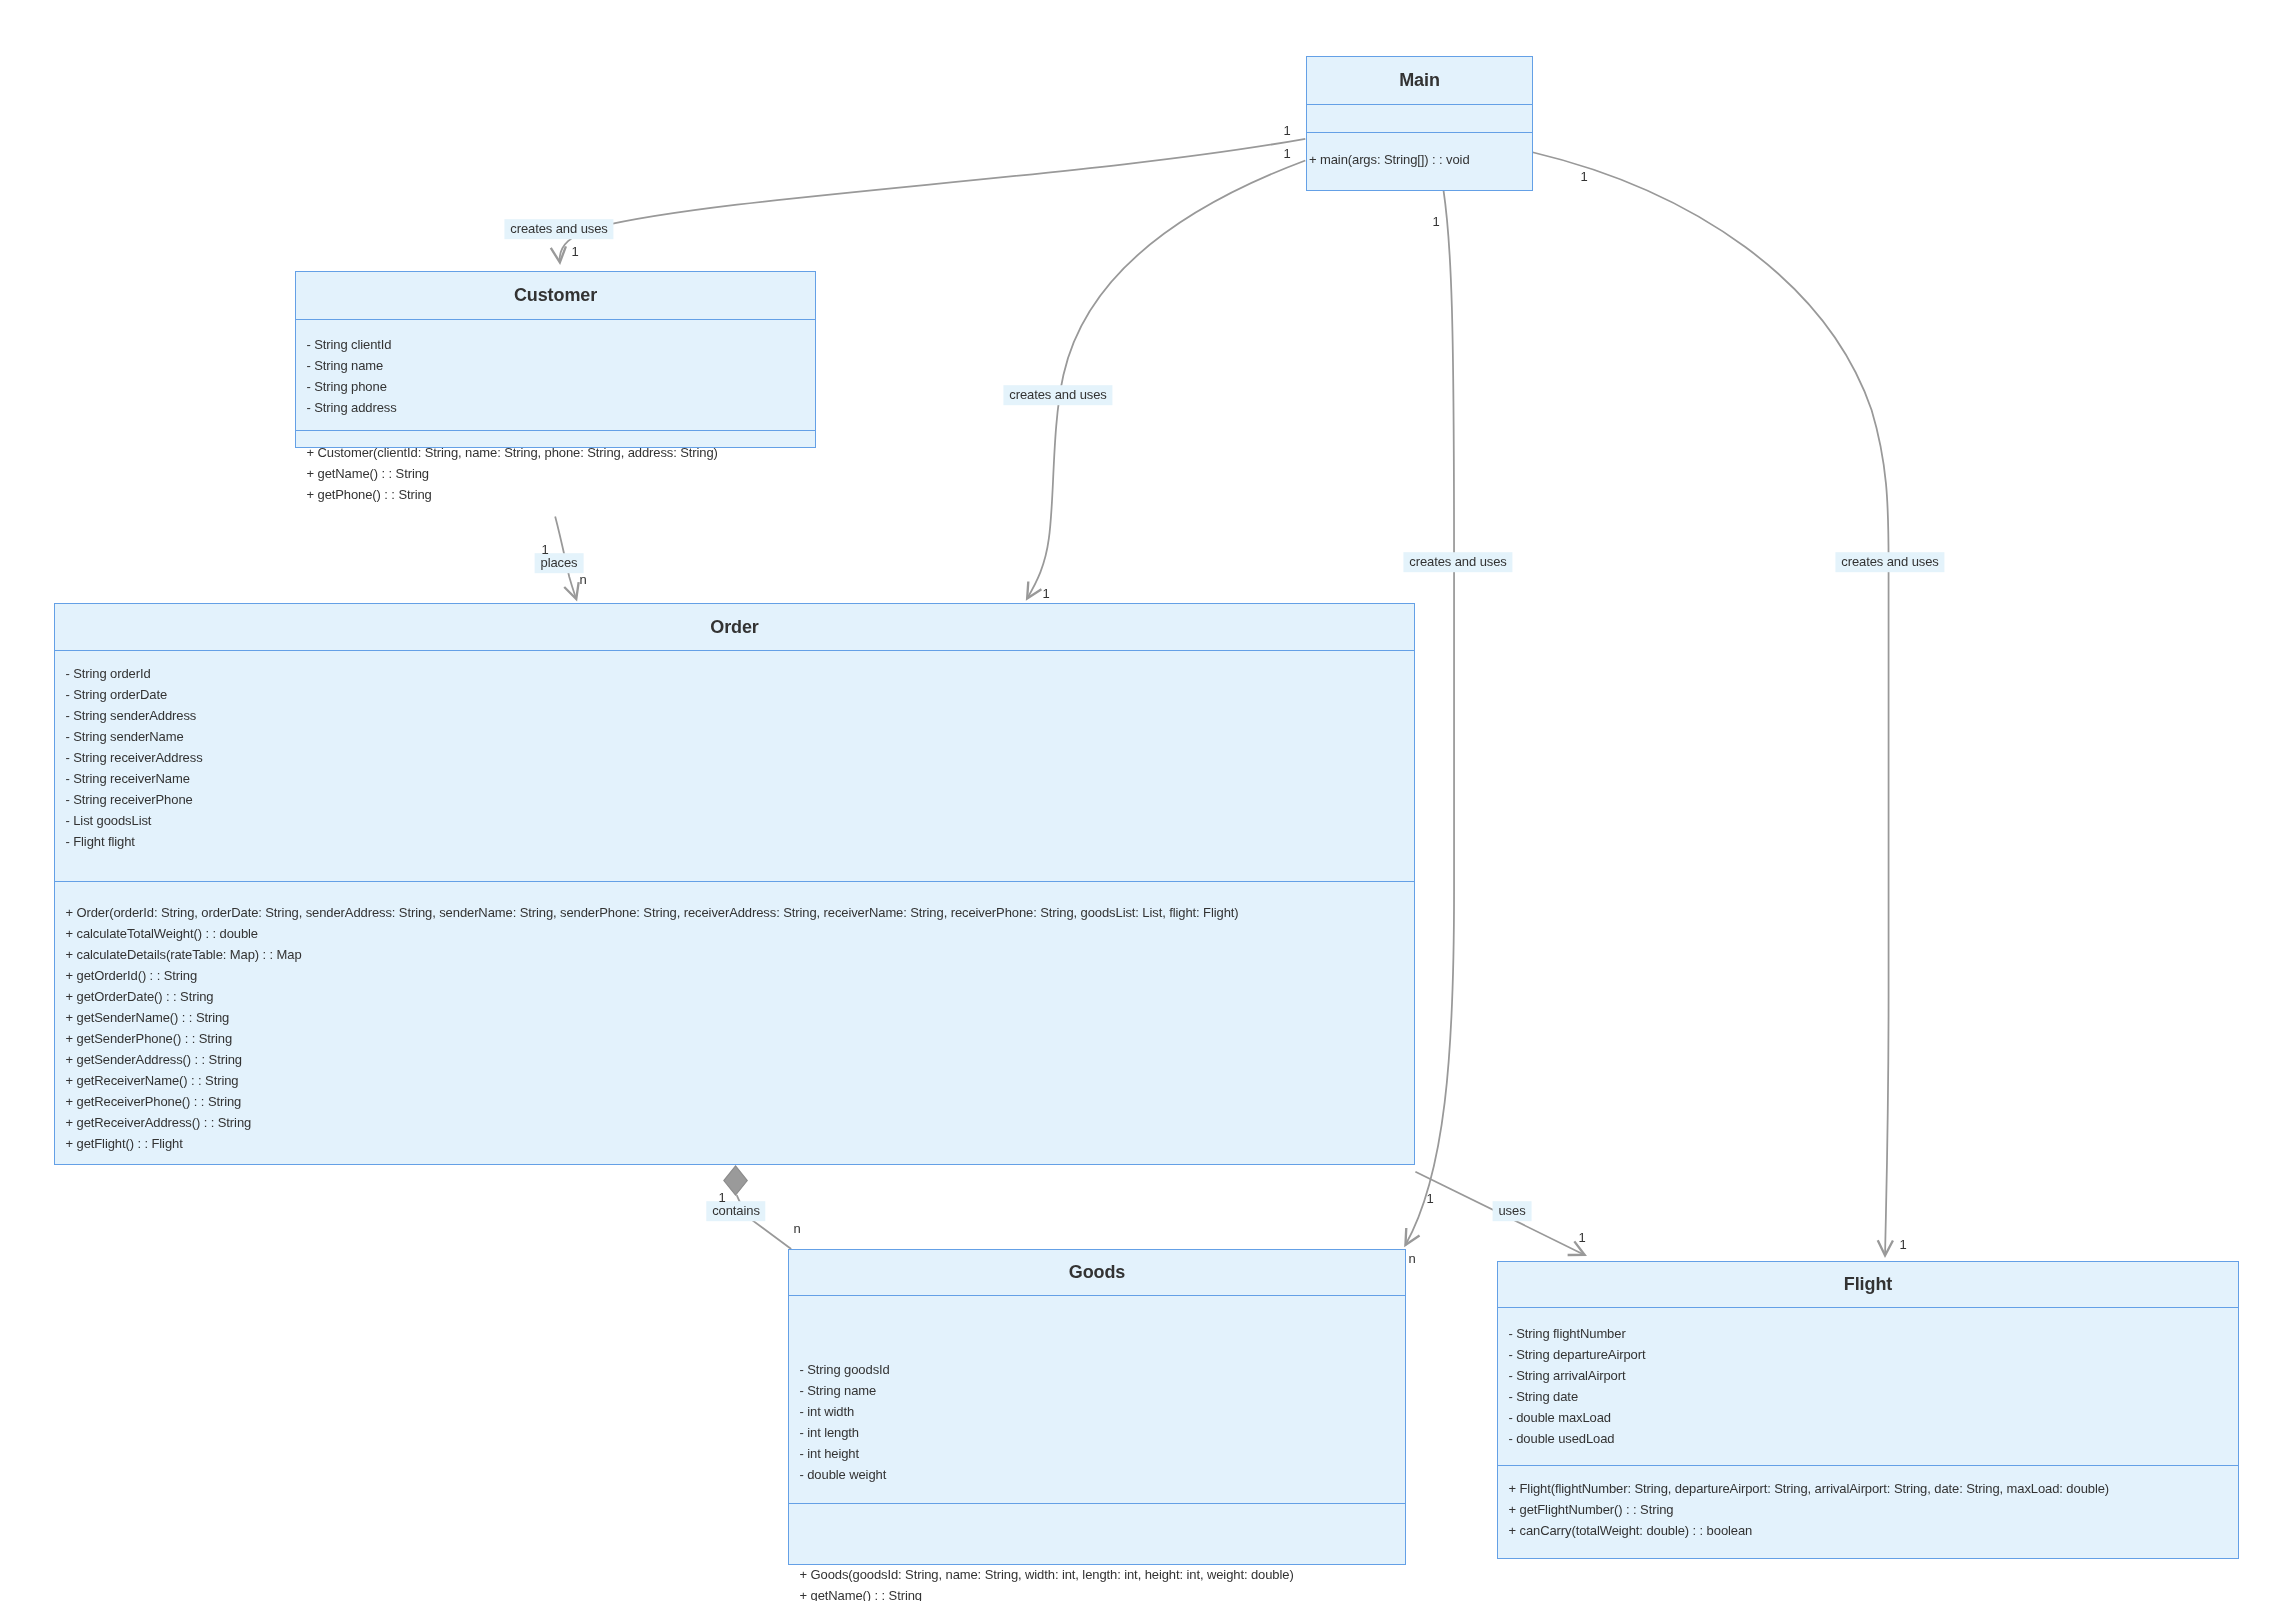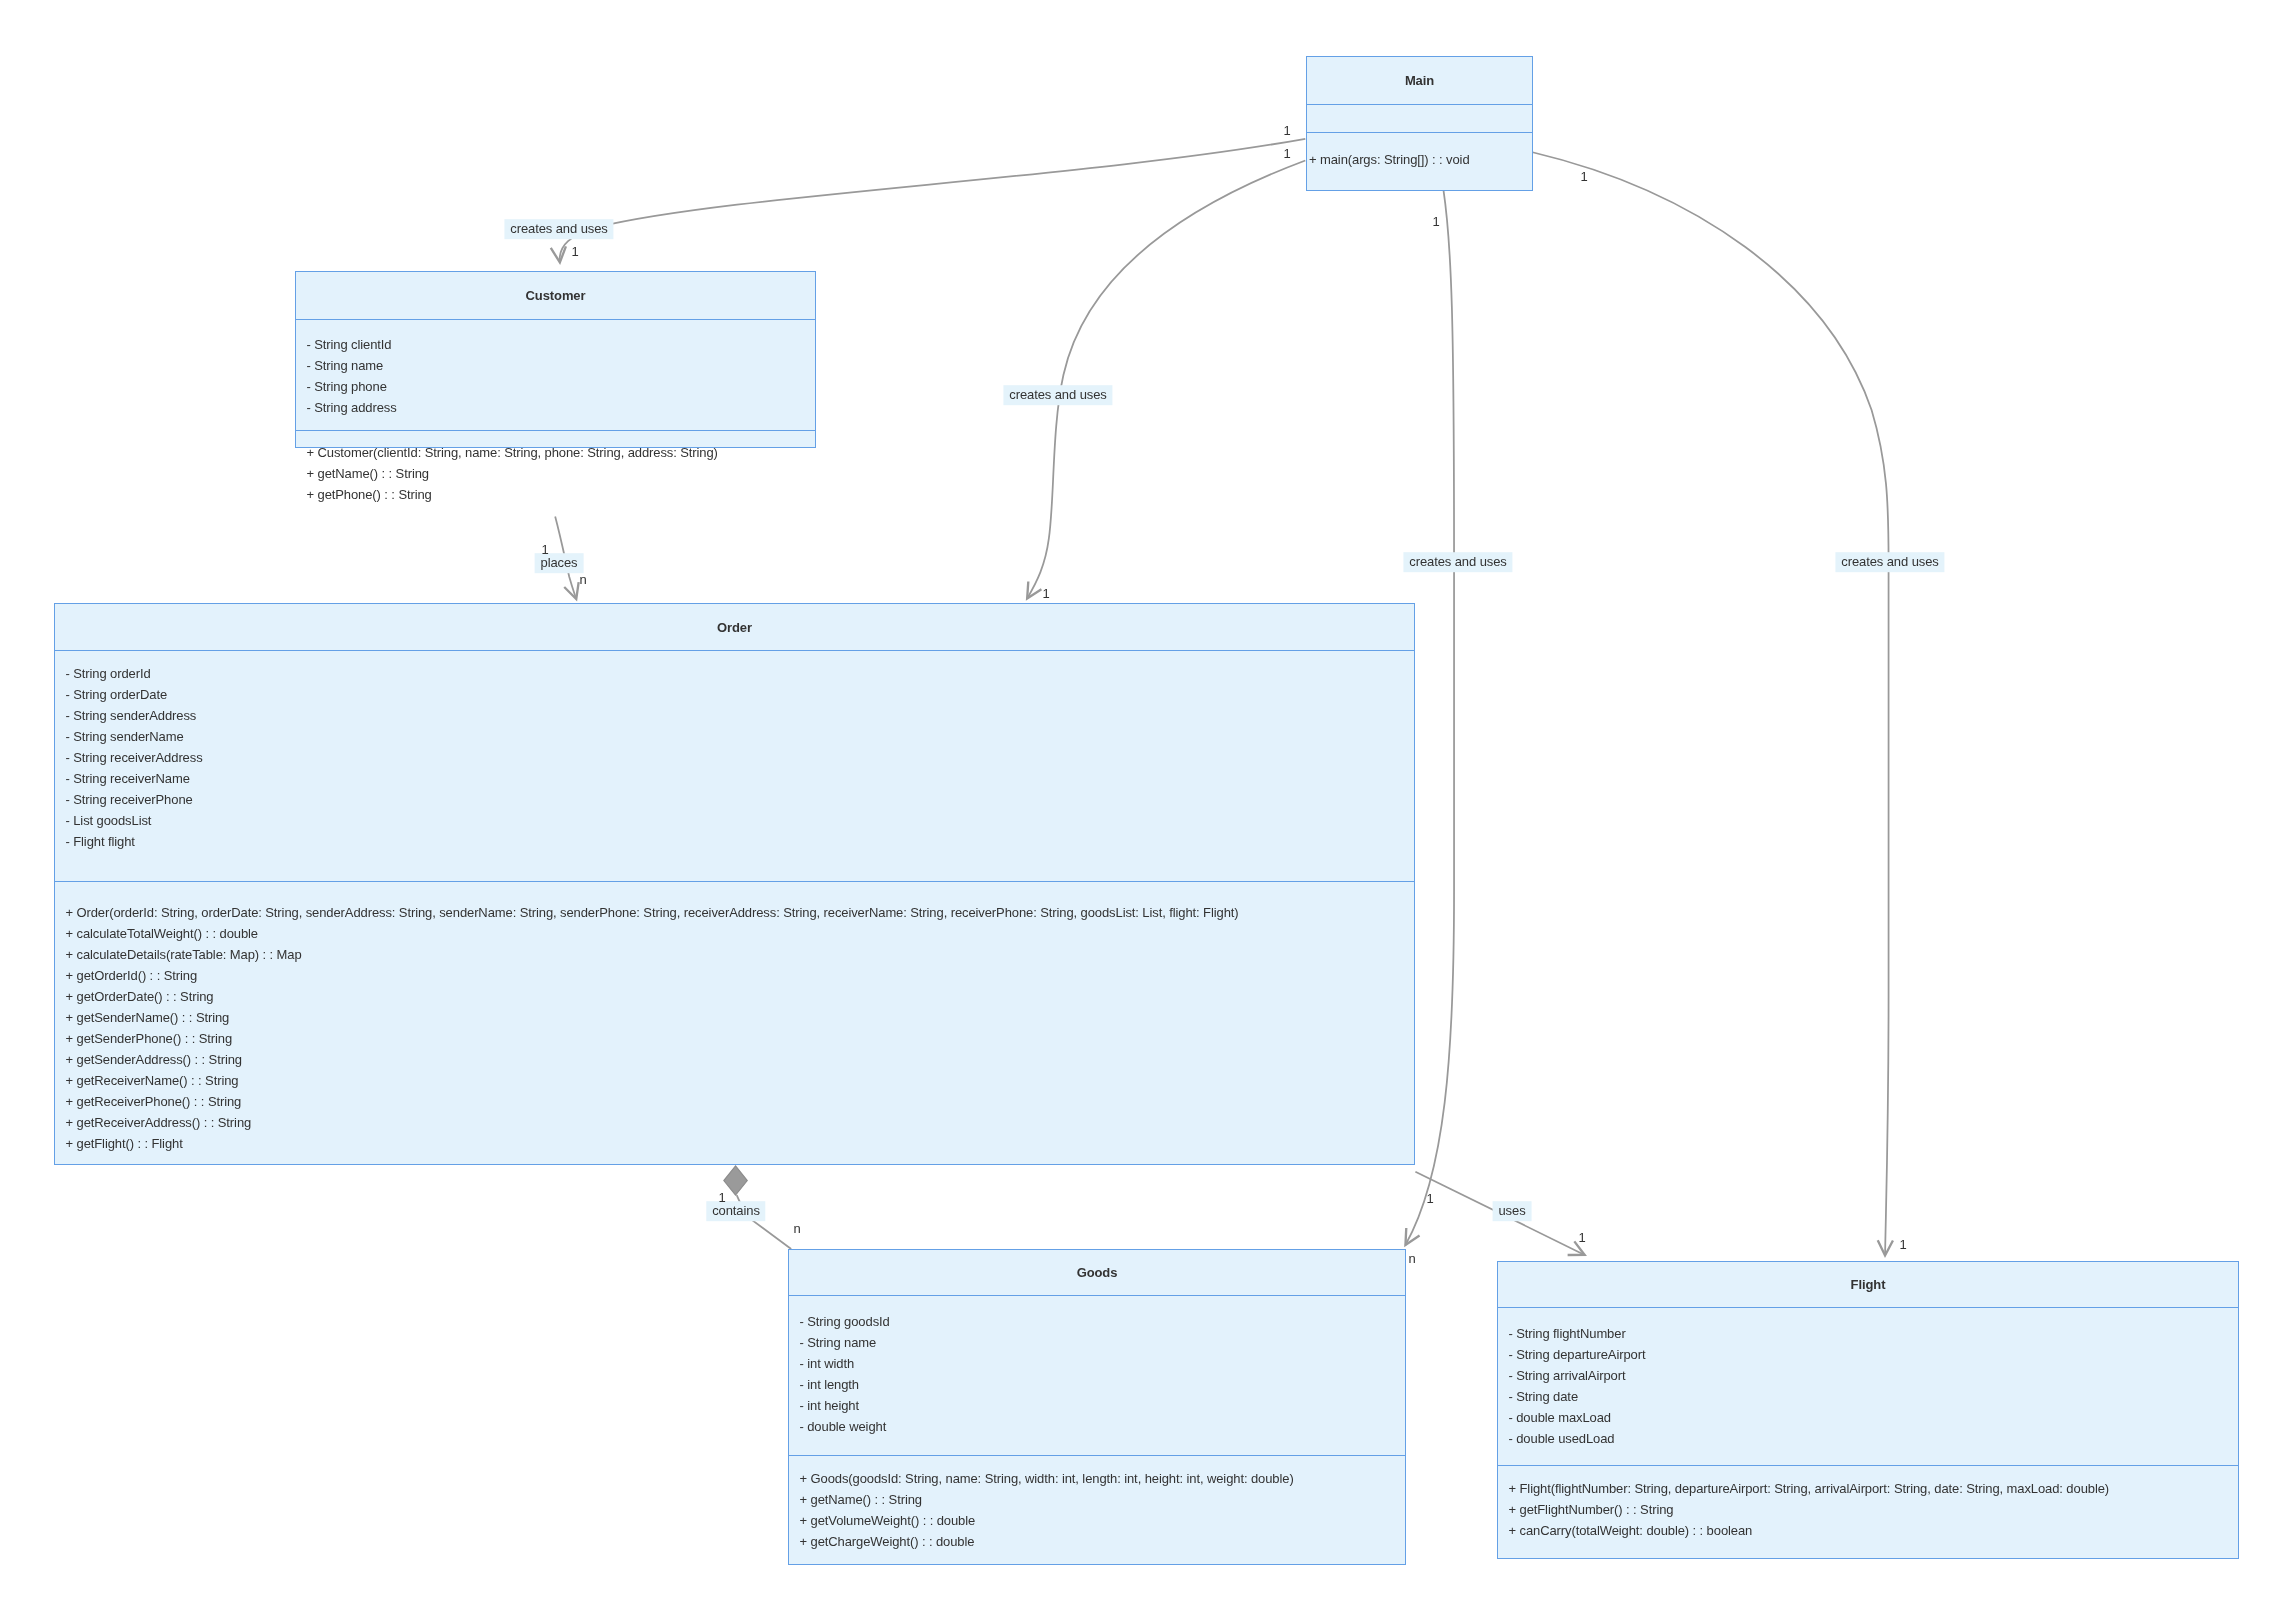--- a/index.html
+++ b/index.html
@@ -20,21 +20,21 @@
     border: 1.8px solid #64a0e6;
     z-index: 2;
     display: flex;
     flex-direction: column;
   }
   .cb-title {
     box-sizing: border-box;
     border-bottom: 1.8px solid #64a0e6;
     display: flex; align-items: center; justify-content: center;
     font-weight: bold;
-    font-size: 13px;
+    font-size: 18px;
     letter-spacing: -0.1px;
     flex-shrink: 0;
   }
   .cb-sec { box-sizing: border-box; flex-shrink: 0; }
   .cb-attrs { border-bottom: 1.8px solid #64a0e6; }
   .cb-methods { flex-grow: 1; }
   .member {
     font-size: 13px;
     line-height: 21px;
     padding-left: 10.5px;
@@ -139,21 +139,21 @@
       <div class="member">+ getSenderName() : : String</div>
       <div class="member">+ getSenderPhone() : : String</div>
       <div class="member">+ getSenderAddress() : : String</div>
       <div class="member">+ getReceiverName() : : String</div>
       <div class="member">+ getReceiverPhone() : : String</div>
       <div class="member">+ getReceiverAddress() : : String</div>
       <div class="member">+ getFlight() : : Flight</div>
     </div>
   </div>
 
-  <div class="class-box" style="left:788px; top:1249px; width:618px; height:316px;">
+  <div class="class-box" style="left:788px; top:1249px; width:618px; height:316px;gap:48px;">
     <div class="cb-title" style="height:46px;">
       <span>Goods</span>
     </div>
     <div class="cb-sec cb-attrs" style="height:160px; padding-top:15.2px;">
       <div class="member">- String goodsId</div>
       <div class="member">- String name</div>
       <div class="member">- int width</div>
       <div class="member">- int length</div>
       <div class="member">- int height</div>
       <div class="member">- double weight</div>

